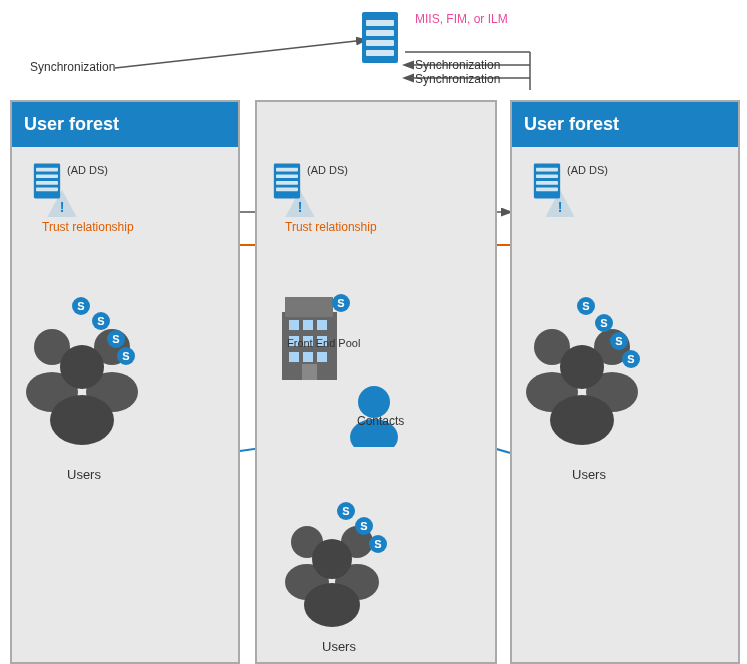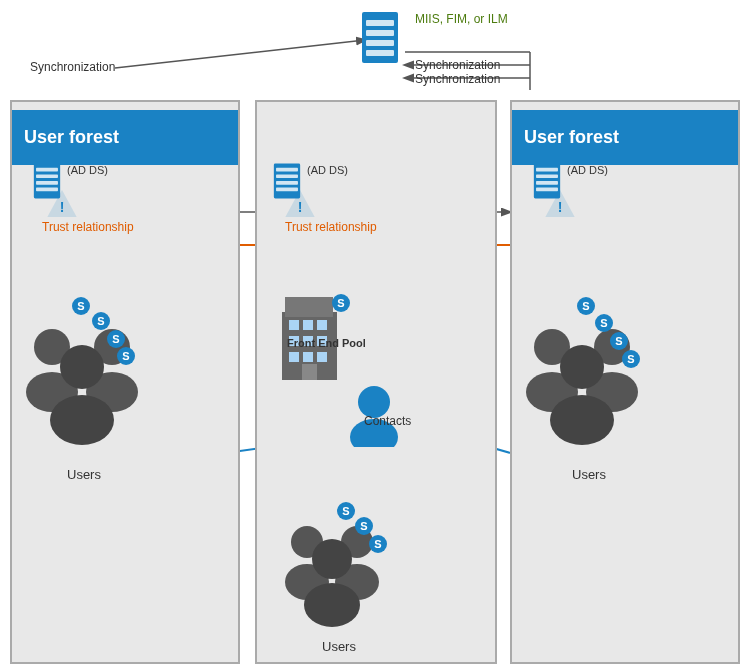--- a/index.html
+++ b/index.html
@@ -40,24 +40,23 @@
       left: 510px;
       width: 230px;
     }
 
     .forest-header {
       background: #1a82c4;
       color: #fff;
       font-size: 18px;
       font-weight: bold;
       padding: 8px 12px;
-      height: 55px;
+      height: 45px;
       display: flex;
       align-items: center;
-      margin-top: 8px;
     }
 
     
     #top-server {
       position: absolute;
       top: 10px;
       left: 360px;
       width: 40px;
       height: 55px;
     }
@@ -146,21 +145,21 @@
   <div id="top-server">
     <svg viewBox="0 0 40 55" xmlns="http://www.w3.org/2000/svg">
       <rect x="2" y="2" width="36" height="51" rx="2" fill="#1a82c4"></rect>
       <rect x="6" y="10" width="28" height="6" rx="1" fill="white" opacity="0.8"></rect>
       <rect x="6" y="20" width="28" height="6" rx="1" fill="white" opacity="0.8"></rect>
       <rect x="6" y="30" width="28" height="6" rx="1" fill="white" opacity="0.8"></rect>
       <rect x="6" y="40" width="28" height="6" rx="1" fill="white" opacity="0.8"></rect>
     </svg>
   </div>
 
-  <div style="position:absolute; top:12px; left:415px; font-size:12px; color:#4d7c0f;">MIIS, FIM, or ILM</div>
+  <div style="position:absolute; top:12px; left:415px; font-size:12px; color:#ec4899;">MIIS, FIM, or ILM</div>
 
   <div style="position:absolute; top:58px; left:415px; font-size:12px; color:#333;">Synchronization</div>
 
   <div style="position:absolute; top:72px; left:415px; font-size:12px; color:#333;">Synchronization</div>
 </div>
 
 <div class="forest-container" id="left-forest">
   <div class="forest-header">
     <span>User forest</span>
   </div>
@@ -244,29 +243,29 @@
       <rect x="40" y="44" width="10" height="10" fill="#aad4f5"></rect>
       <rect x="12" y="60" width="10" height="10" fill="#aad4f5"></rect>
       <rect x="26" y="60" width="10" height="10" fill="#aad4f5"></rect>
       <rect x="40" y="60" width="10" height="10" fill="#aad4f5"></rect>
 
       <rect x="25" y="72" width="15" height="16" fill="#888"></rect>
     </svg>
   </div>
 
   <div style="position:absolute; top:192px; left:75px;" class="skype-badge">S</div>
-  <div style="position:absolute; top:235px; left:30px; font-size:11px; color:#333;font-weight:bold;">Front End Pool</div>
+  <div style="position:absolute; top:235px; left:30px; font-size:11px; color:#333;">Front End Pool</div>
 
   <div style="position:absolute; top:280px; left:90px;">
     <svg width="55" height="65" viewBox="0 0 55 65">
       <circle cx="27" cy="20" r="16" fill="#1a82c4"></circle>
       <ellipse cx="27" cy="55" rx="24" ry="18" fill="#1a82c4"></ellipse>
     </svg>
   </div>
-  <div style="position:absolute; top:312px; left:107px; font-size:12px; color:#333;">Contacts</div>
+  <div style="position:absolute; top:312px; left:100px; font-size:12px; color:#333;">Contacts</div>
 
   <div style="position:absolute; top:395px; left:20px;">
     <svg width="140" height="130" viewBox="0 0 140 130">
       <circle cx="30" cy="45" r="16" fill="#555"></circle>
       <ellipse cx="30" cy="85" rx="22" ry="18" fill="#555"></ellipse>
       <circle cx="80" cy="45" r="16" fill="#555"></circle>
       <ellipse cx="80" cy="85" rx="22" ry="18" fill="#555"></ellipse>
       <circle cx="55" cy="62" r="20" fill="#444"></circle>
       <ellipse cx="55" cy="108" rx="28" ry="22" fill="#444"></ellipse>
     </svg>

